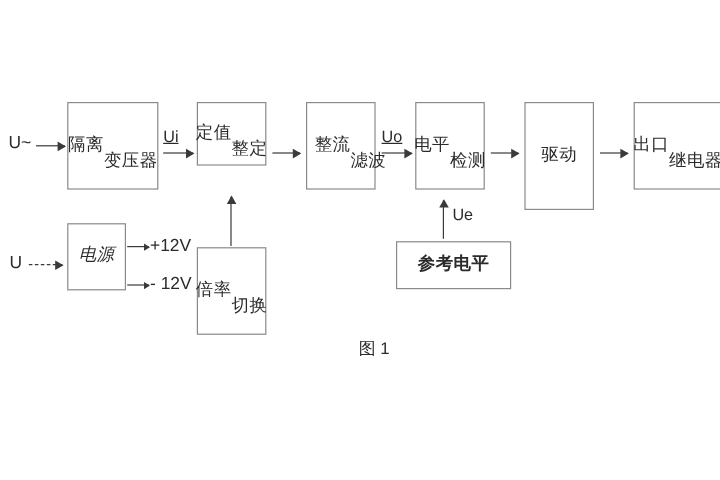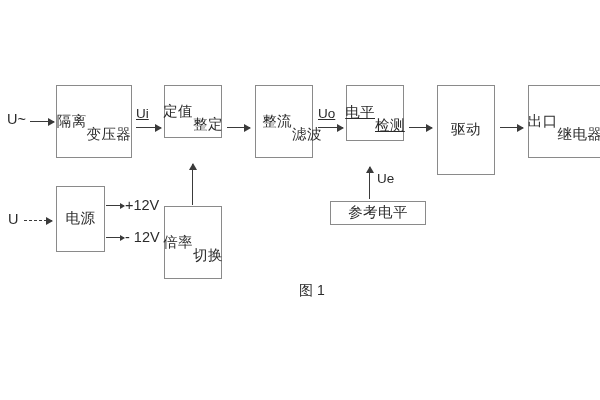--- a/index.html
+++ b/index.html
@@ -127,60 +127,60 @@
   <div class="arrow-h" style="left:227px; top:127px; width:23px;"></div>
 
   <div class="blk two" style="left:255px; top:85px; width:58px; height:73px;padding-left:16px;">
     <span class="ln">整流</span>
     <span class="ln">滤波</span>
   </div>
 
   <div class="lbl" style="left:318px; top:107px;text-decoration:underline;">Uo</div>
   <div class="arrow-h" style="left:318px; top:127px; width:25px;"></div>
 
-  <div class="blk two" style="left:346px; top:85px; width:58px; height:56px;text-decoration:underline;">
+  <div class="blk two" style="left:346px; top:85px; width:58px; height:73px;">
     <span class="ln">电平</span>
     <span class="ln">检测</span>
   </div>
 
   <div class="arrow-h" style="left:409px; top:127px; width:23px;"></div>
 
   <div class="blk" style="left:437px; top:85px; width:58px; height:90px;">
     <span class="ln">驱动</span>
   </div>
 
   <div class="arrow-h" style="left:500px; top:127px; width:23px;"></div>
 
   <div class="blk two" style="left:528px; top:85px; width:74px; height:73px;">
     <span class="ln">出口</span>
     <span class="ln">继电器</span>
   </div>
 
   <div class="lbl big" style="left:8px; top:212px;">U</div>
   <div class="arrow-h dashed" style="left:24px; top:220px; width:28px;"></div>
 
-  <div class="blk" style="left:56px; top:186px; width:49px; height:66px;">
+  <div class="blk" style="left:56px; top:186px; width:49px; height:56px;font-style:italic;">
     <span class="ln">电源</span>
   </div>
 
   <div class="arrow-h small" style="left:106px; top:205px; width:18px;"></div>
   <div class="lbl big" style="left:125px; top:198px;">+12V</div>
 
   <div class="arrow-h small" style="left:106px; top:237px; width:18px;"></div>
   <div class="lbl big" style="left:125px; top:230px;">- 12V</div>
 
   <div class="blk two" style="left:164px; top:206px; width:58px; height:73px;">
     <span class="ln">倍率</span>
     <span class="ln">切换</span>
   </div>
 
   <div class="arrow-v" style="left:192px; top:164px; height:41px;"></div>
 
   <div class="arrow-v" style="left:369px; top:167px; height:32px;"></div>
   <div class="lbl" style="left:377px; top:172px;">Ue</div>
 
-  <div class="blk" style="left:330px; top:201px; width:96px; height:24px;">
+  <div class="blk" style="left:330px; top:201px; width:96px; height:40px;font-weight:bold;">
     <span class="ln">参考电平</span>
   </div>
 
   <div class="caption" style="left:299px; top:262px;margin-top:20px;">图 1</div>
 
 </div>
 
 </body></html>

